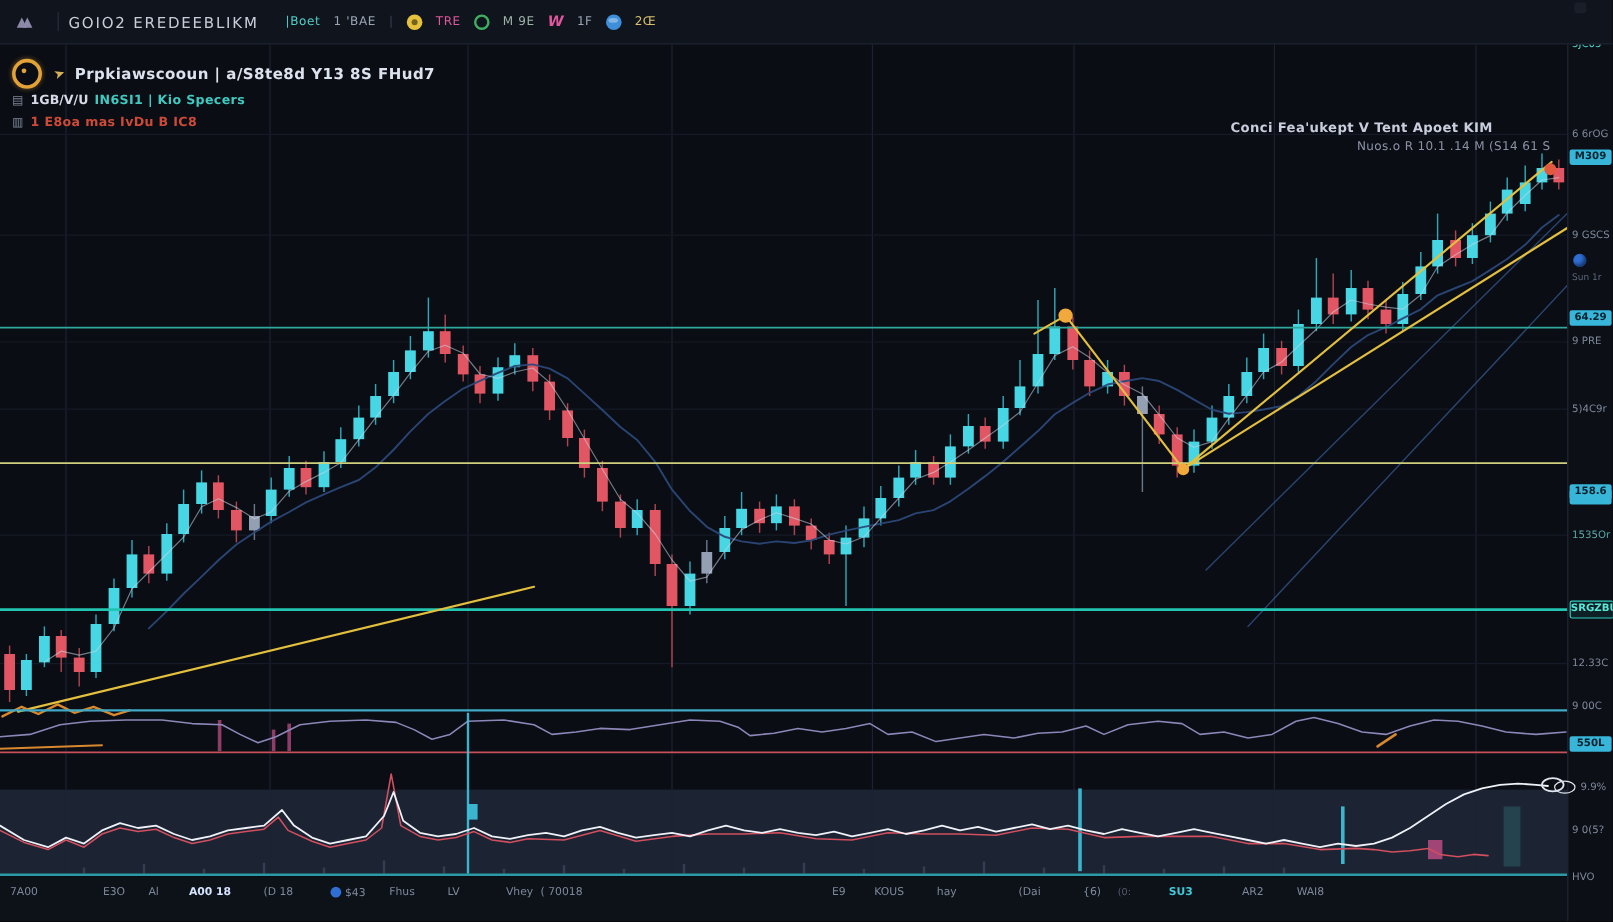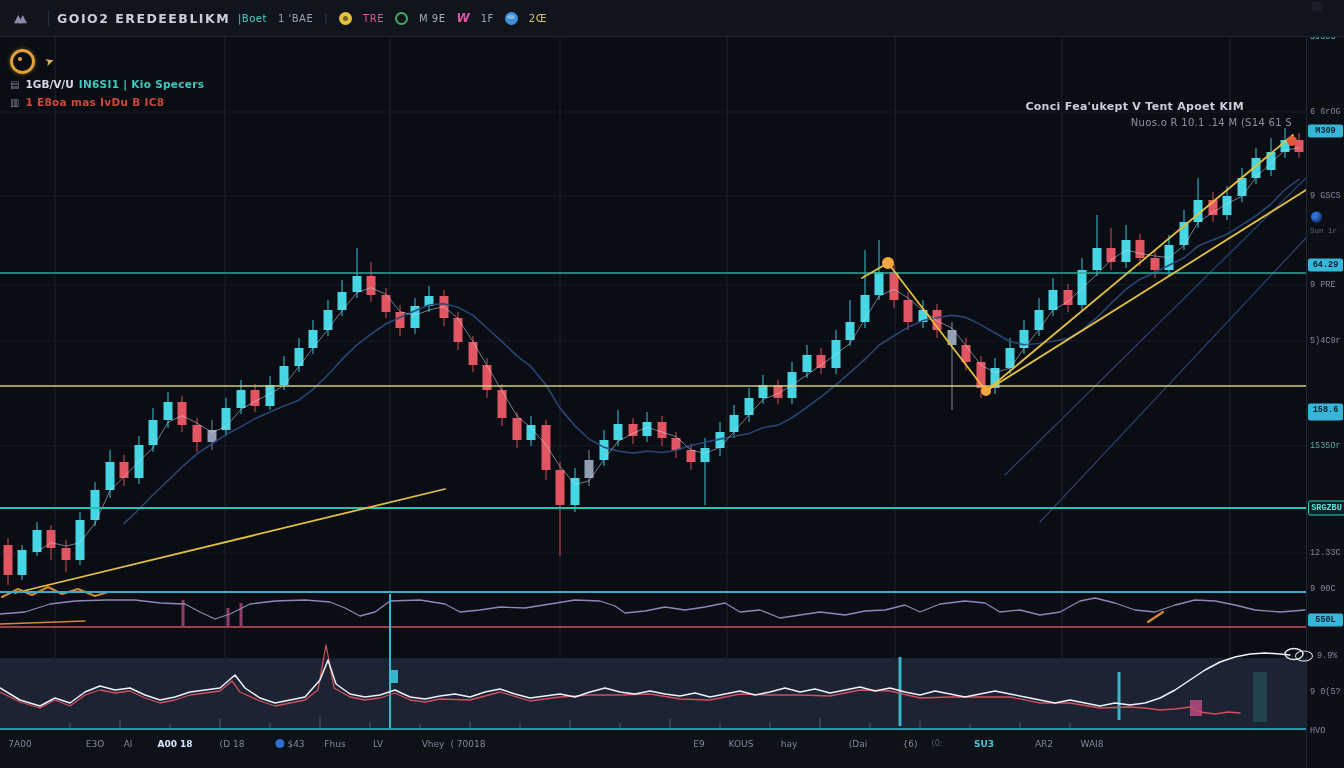--- a/index.html
+++ b/index.html
@@ -4,21 +4,21 @@
 <style>
   html,body{margin:0;padding:0;background:#07090d;}
   #stage{position:relative;width:1344px;height:768px;background:#0a0d13;overflow:hidden;
          font-family:"DejaVu Sans",sans-serif;}
   #chart-svg{position:absolute;left:0;top:0;z-index:1;}
   
   #header{position:absolute;left:0;top:0;width:1344px;height:36px;background:#10141d;
           border-bottom:1px solid #1d2431;z-index:10;display:flex;align-items:center;}
   #header .app-icon{margin-left:14px;color:#8c88a8;font-size:11px;letter-spacing:-4px;width:26px;}
   #header .v-div{width:1px;height:16px;background:#262d3c;margin:0 8px;}
-  #app-title{color:#c9cdd8;font-size:12.5px;font-weight:bold;letter-spacing:1.5px;}
+  #app-title{color:#c9cdd8;font-size:12.5px;font-weight:normal;letter-spacing:1.5px;}
   #toolbar{position:absolute;left:238px;top:0;height:36px;display:flex;align-items:center;gap:11px;}
   .tb-chip{font-size:10px;letter-spacing:.5px;white-space:nowrap;}
   .tb-ico{width:13px;height:13px;border-radius:50%;display:inline-block;position:relative;}
   .tb-ico.ring{background:transparent !important;border:2.5px solid currentColor;width:9px;height:9px;}
   .tb-ico.coin::after{content:"";position:absolute;left:4px;top:4px;width:5px;height:5px;border-radius:50%;background:rgba(20,20,10,.55);}
   .tb-ico.globe::after{content:"";position:absolute;left:2px;top:3px;width:8px;height:4px;border-radius:50%;background:rgba(255,255,255,.35);}
   .tb-wing{font-size:12px;font-style:italic;font-weight:bold;}
   
   #overlay-symbol{position:absolute;left:10px;top:48px;z-index:6;}
   #logo-row{display:flex;align-items:center;height:26px;}
@@ -30,21 +30,21 @@
   .sym-ico{color:#7c8699;font-size:10px;margin-right:6px;}
   #sym-line2-a{color:#d5dae6;font-size:10.5px;font-weight:bold;margin-right:5px;}
   #sym-line2-b{color:#3fc9c0;font-size:10.5px;font-weight:bold;letter-spacing:.3px;}
   #sym-line3{color:#cc4a38;font-size:10.5px;font-weight:bold;letter-spacing:.3px;}
   
   #tr-line0{position:absolute;right:44px;top:26px;color:#9aa3b2;font-size:9.5px;z-index:6;letter-spacing:.3px;}
   #tr-line1{position:absolute;right:100px;top:100px;color:#c8cedd;font-size:11px;font-weight:bold;z-index:6;letter-spacing:.3px;}
   #tr-line2{position:absolute;right:52px;top:117px;color:#8a93a6;font-size:10px;z-index:6;letter-spacing:.3px;}
   
   #price-axis{position:absolute;left:1306px;top:36px;width:38px;height:732px;background:#0c0f16;
-              border-left:1px solid #202839;z-index:7;font-family:Liberation Mono, monospace;}
+              border-left:1px solid #202839;z-index:7;}
   .pa-label{position:absolute;left:3px;transform:translateY(-50%);font-size:8.5px;color:#7e899c;white-space:nowrap;}
   .pa-teal{color:#4fd0c8;}
   .pa-tealdim{color:#5aa8a4;}
   .pa-tiny{font-size:7.5px;color:#5d677a;}
   .pa-badge{position:absolute;left:1px;transform:translateY(-50%);width:35px;height:13px;line-height:13px;
             background:#37b6d9;color:#07222d;font-size:8.5px;font-weight:bold;text-align:center;border-radius:2px;white-space:nowrap;}
   .pa-badge-outline{background:#0d2026;border:1px solid #2fd0c0;color:#57e6d6;}
   .pa-bluedot{position:absolute;left:4px;transform:translateY(-50%);width:11px;height:11px;border-radius:50%;
               background:#2f6fd4;box-shadow:inset -2px -2px 3px rgba(0,0,20,.5);}
   .pa-ellipse{position:absolute;left:-12px;transform:translateY(-50%);width:16px;height:9px;border:1.5px solid #dfe5ee;border-radius:50%;}
@@ -330,20 +330,21 @@
         <span class="tb-ico globe" style="background: rgb(62, 142, 217); color: rgb(62, 142, 217);"></span>
         <span class="tb-chip" style="color: rgb(216, 192, 112);">2Œ</span>
       </div>
   </div>
   <div id="corner-glyph"></div>
 
   <div id="overlay-symbol">
     <div id="logo-row">
       <span id="logo-ring"></span>
       <span id="cursor-glyph">➤</span>
+      <span id="sym-line1">Prpkiawscooun | a/S8te8d Y13 8S FHud7</span>
     </div>
     <div class="sym-row">
       <span class="sym-ico">▤</span>
       <span id="sym-line2-a">1GB/V/U</span>
       <span id="sym-line2-b">IN6SI1 | Kio Specers</span>
     </div>
     <div class="sym-row">
       <span class="sym-ico">▥</span>
       <span id="sym-line3">1 E8oa mas IvDu B IC8</span>
     </div>

